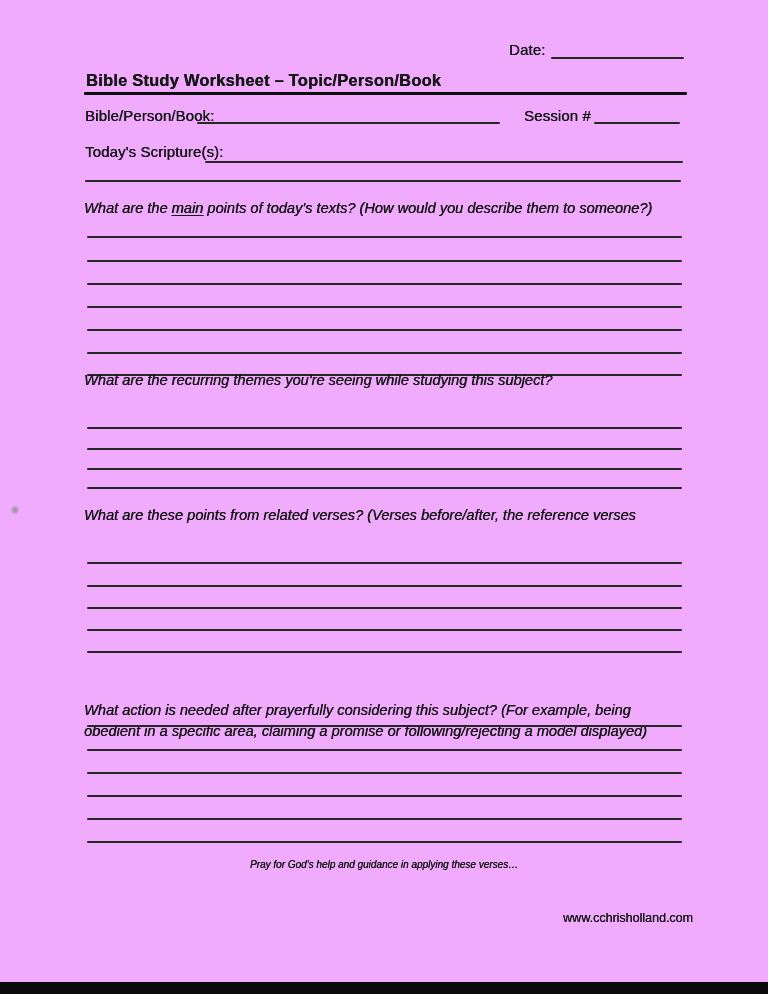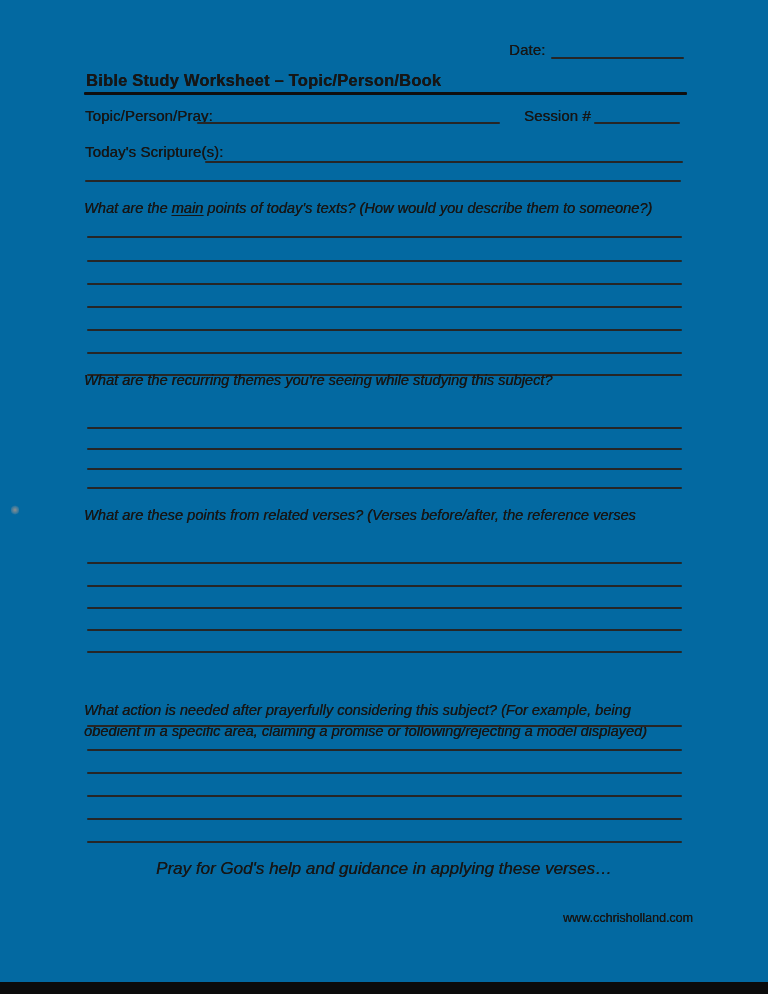--- a/index.html
+++ b/index.html
@@ -1,20 +1,20 @@
 <!DOCTYPE html>
 <html><head>
 <meta charset="utf-8">
 <style>
   html,body { margin:0; padding:0; background:#ffffff; }
   .page {
     position:relative;
     width:768px;
     height:994px;
-    background:#0369a1;
+    background:#f0abfc;
     font-family:"Liberation Sans", sans-serif;
     color:#161616;
     overflow:hidden;
   }
   .lbl {
     position:absolute;
     font-size:15px;
     white-space:nowrap;
     text-shadow:0.35px 0 0 currentColor;
     letter-spacing:0.1px;
@@ -53,21 +53,21 @@
     text-decoration:underline;
     text-underline-offset:2px;
   }
   .closing {
     position:absolute;
     left:84px;
     width:600px;
     top:859px;
     text-align:center;
     font-style:italic;
-    font-size:17px;
+    font-size:10px;
     white-space:nowrap;
     text-shadow:0.3px 0 0 currentColor;
   }
   .website {
     position:absolute;
     left:95px;
     width:598px;
     top:911px;
     text-align:right;
     font-size:12.5px;
@@ -94,21 +94,21 @@
 <body>
 
 <div class="page">
 
   <span class="lbl" style="left:509px; top:41px;">Date:</span>
   <div class="rule" style="left:551px; top:57px; width:133px;"></div>
 
   <div class="title">Bible Study Worksheet – Topic/Person/Book</div>
   <div class="rule thick" style="left:84px; top:92px; width:603px;"></div>
 
-  <span class="lbl" style="left:85px; top:107px;">Topic/Person/Pray:</span>
+  <span class="lbl" style="left:85px; top:107px;">Bible/Person/Book:</span>
   <div class="rule" style="left:197px; top:122px; width:303px;"></div>
   <span class="lbl" style="left:524px; top:107px;">Session #</span>
   <div class="rule" style="left:594px; top:122px; width:86px;"></div>
 
   <span class="lbl" style="left:85px; top:143px;text-align:right;">Today's Scripture(s):</span>
   <div class="rule" style="left:205px; top:161px; width:478px;"></div>
   <div class="rule" style="left:85px; top:180px; width:596px;"></div>
 
   <div class="q" style="top:198px;"><span>What are the </span><span class="uline">main</span><span> points of today's texts? (How would you describe them to someone?)</span></div>
 

